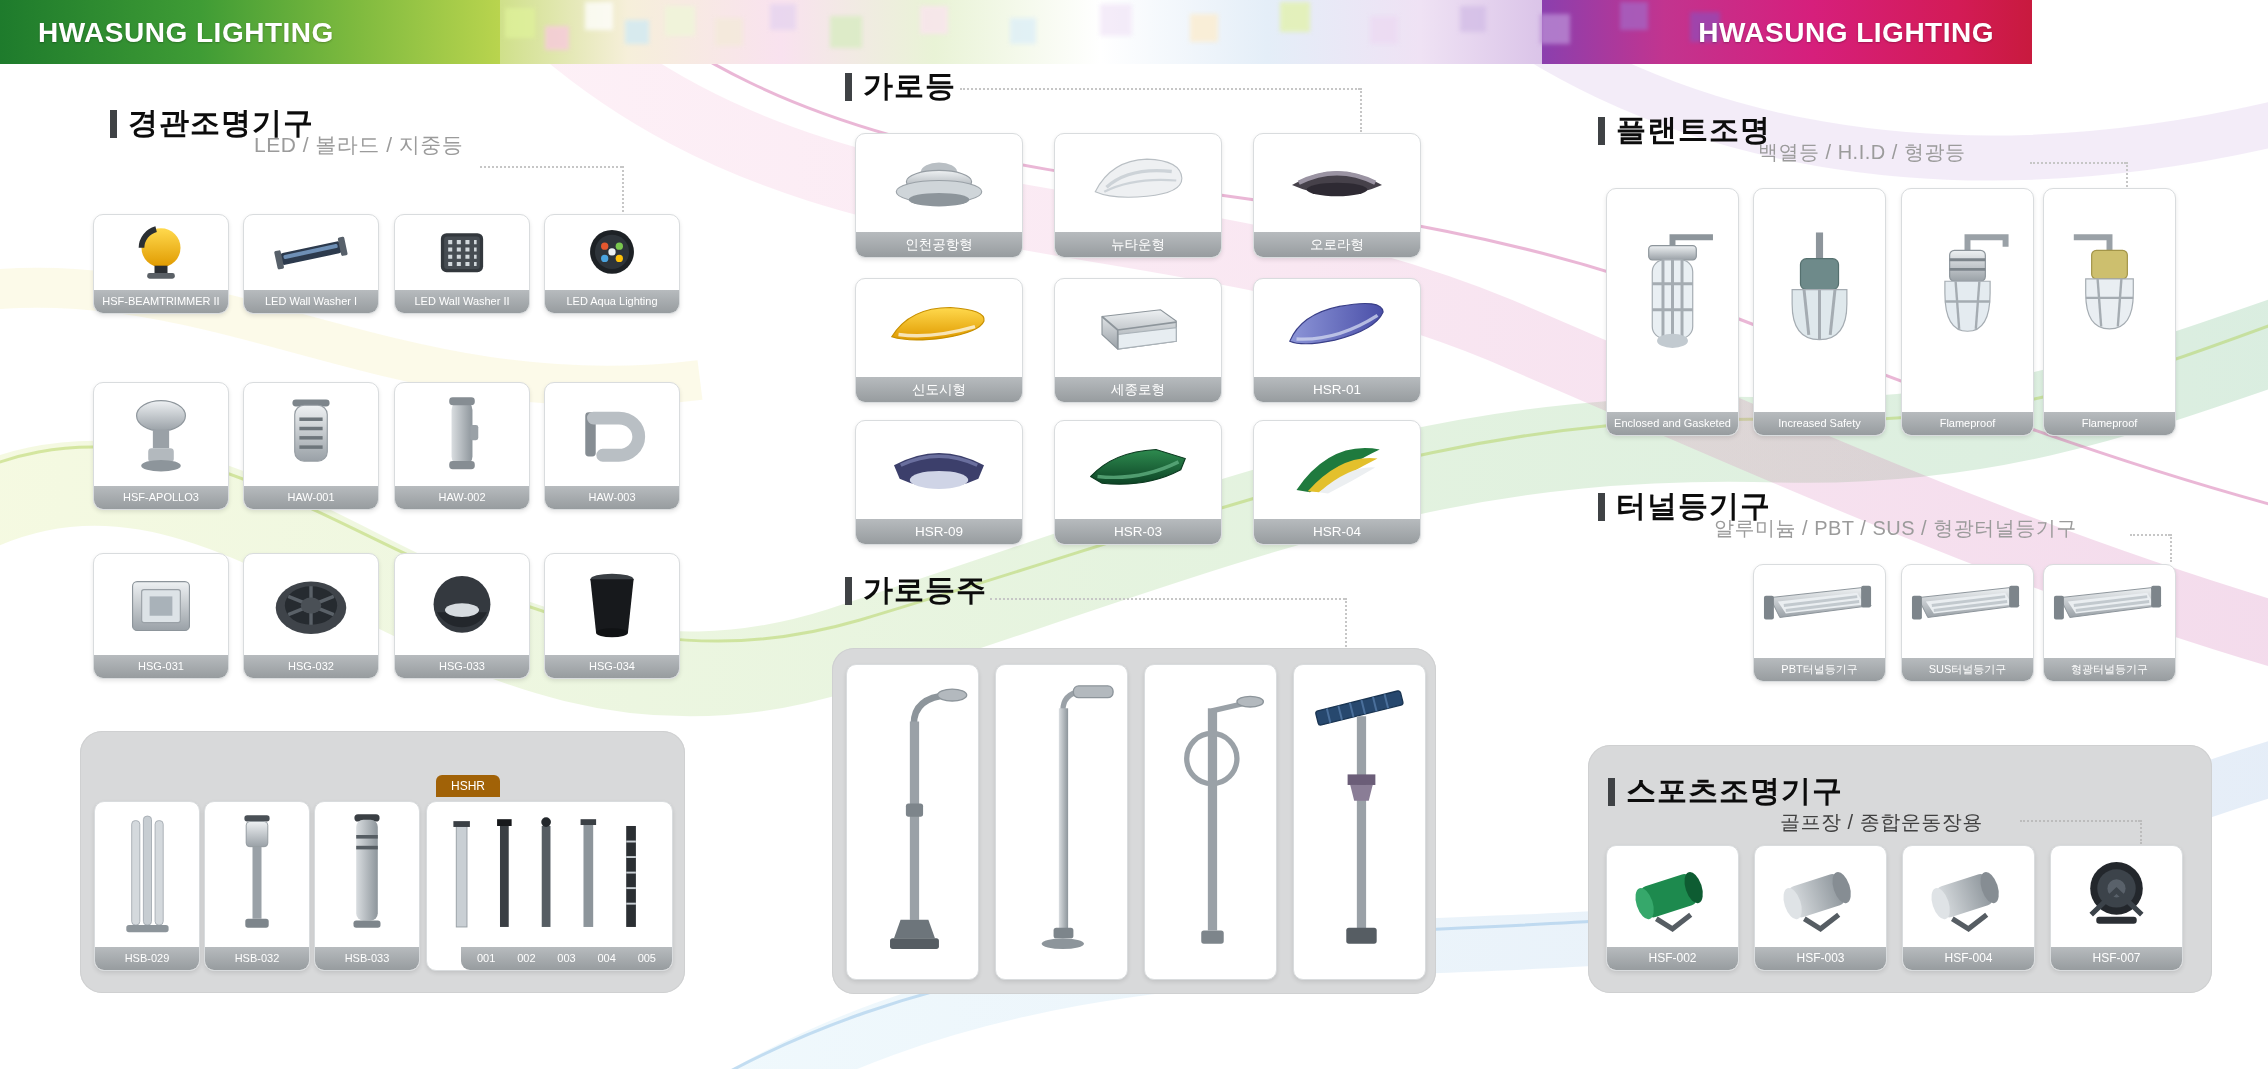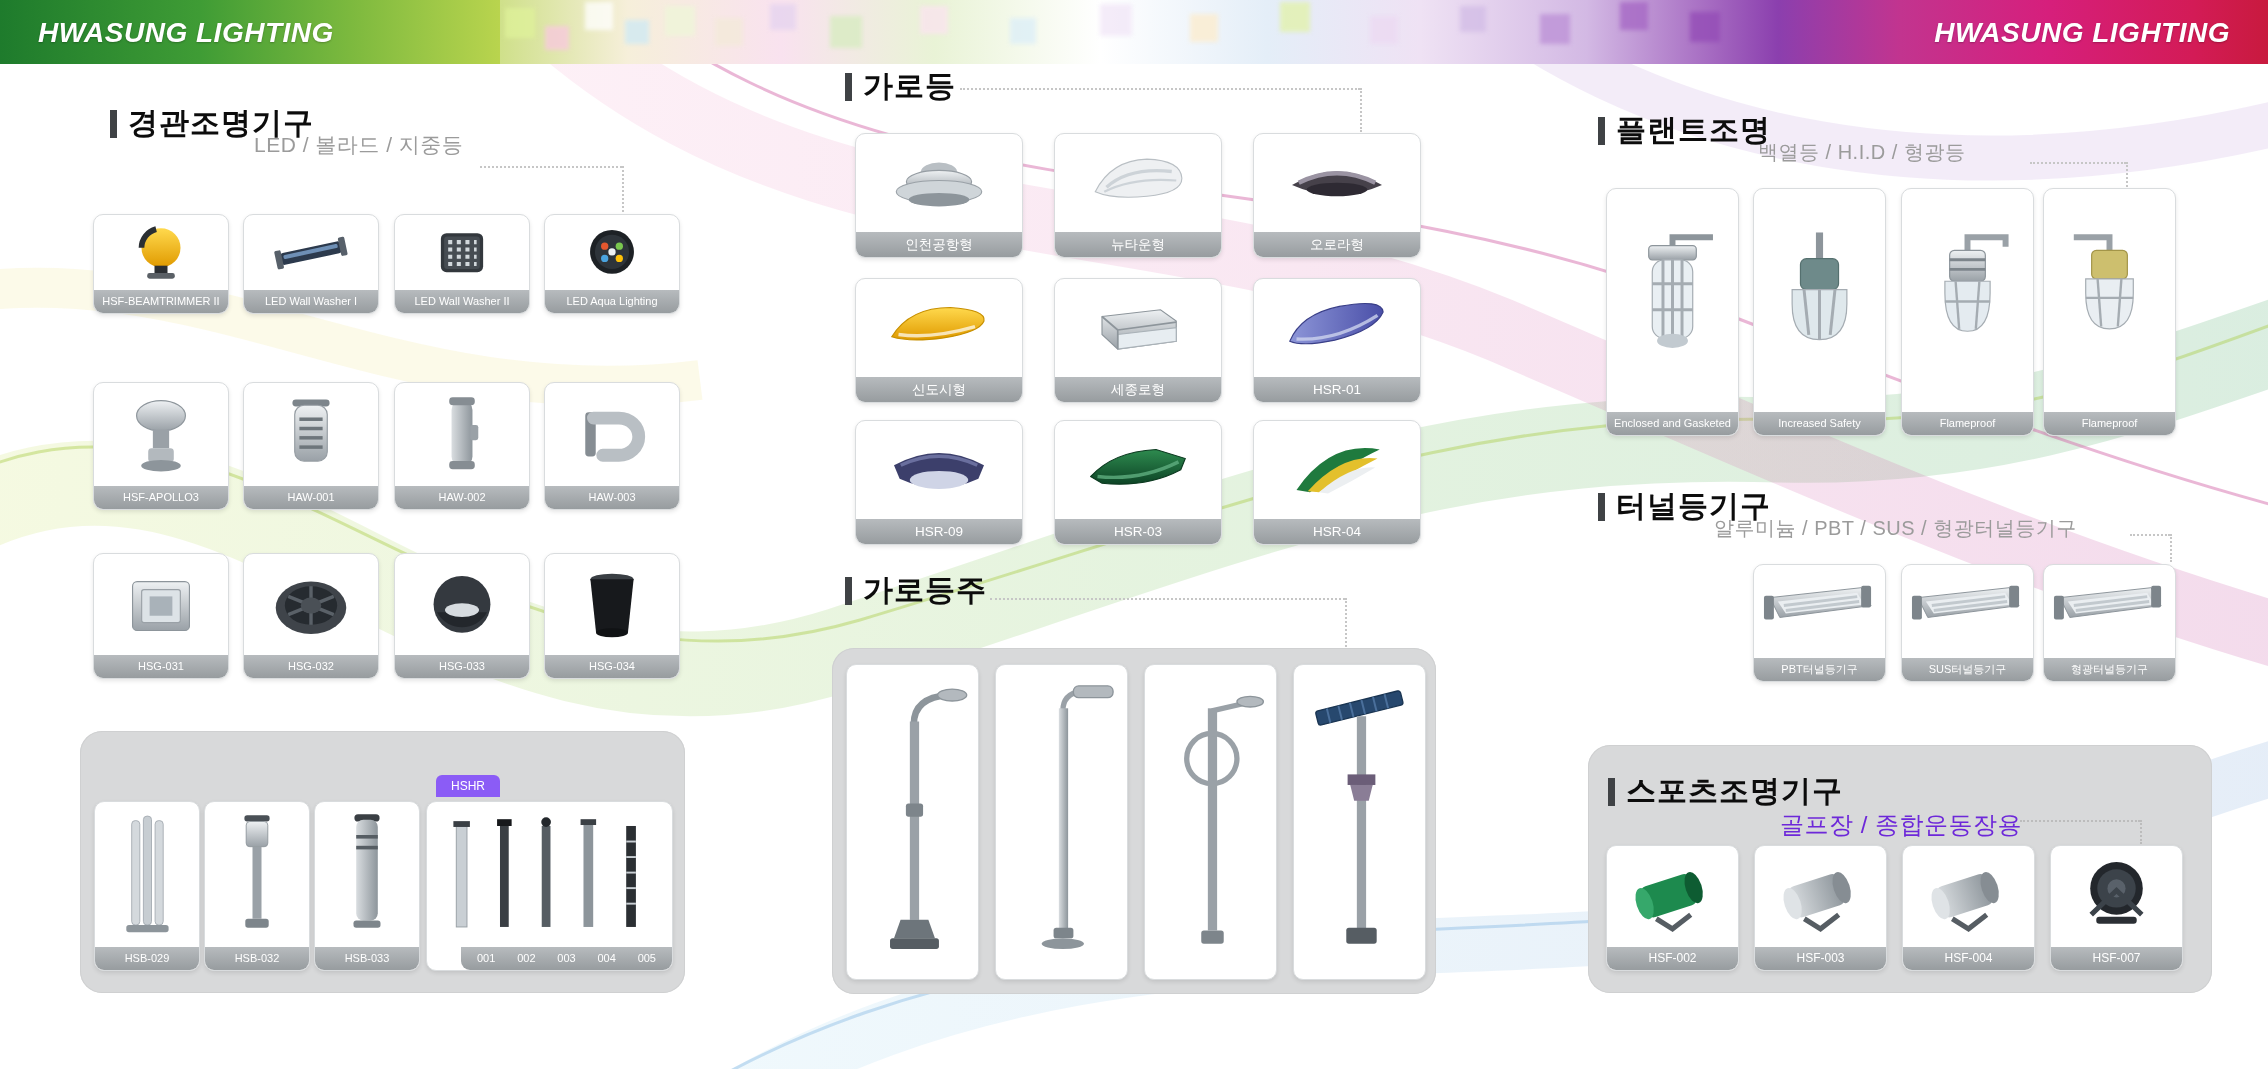--- a/index.html
+++ b/index.html
@@ -2,21 +2,21 @@
 <html><head>
 <meta charset="utf-8">
 <style>
   html,body{margin:0;padding:0;background:#fff;}
   body{font-family:"Liberation Sans","DejaVu Sans",sans-serif;}
   .page{position:relative;width:2268px;height:1069px;background:#fff;overflow:hidden;}
 
   .waves{position:absolute;top:0;left:0;z-index:0;pointer-events:none;}
 
   
-  .topband{position:absolute;top:0;left:0;width:2268px;height:64px;z-index:3;overflow:hidden;font-style:italic;}
+  .topband{position:absolute;top:0;left:0;width:2032px;height:64px;z-index:3;overflow:hidden;}
   .band-left{position:absolute;left:0;top:0;width:500px;height:100%;
     background:linear-gradient(90deg,#1e7b2c 0%,#3f9c35 40%,#7cb93e 70%,#b9d44e 100%);}
   .band-mid{position:absolute;left:500px;top:0;width:1278px;height:100%;
     background:linear-gradient(90deg,#cfe08a 0%,#f6efda 10%,#f9e2ef 22%,#e9f3d6 34%,#ffffff 47%,#e4eef8 60%,#efe2f4 72%,#d3b9e4 85%,#a468c0 95%,#8b3fae 100%);}
   .band-right{position:absolute;right:0;top:0;width:490px;height:100%;
     background:linear-gradient(90deg,#8b3fae 0%,#c2348f 25%,#d61f7c 55%,#d31b56 85%,#c81a3e 100%);}
   .tile{position:absolute;filter:blur(2px);opacity:.75;}
   .brand{position:absolute;top:17px;font-size:28px;font-weight:bold;color:#fff;letter-spacing:.5px;
     text-shadow:0 1px 2px rgba(0,0,0,.25);white-space:nowrap;}
   .brand-l{left:38px;} .brand-r{right:38px;}
@@ -37,21 +37,21 @@
     box-shadow:0 2px 4px rgba(0,0,0,.10);z-index:2;}
   .pimg{position:absolute;left:6px;right:6px;top:6px;bottom:27px;display:flex;align-items:center;justify-content:center;}
   .pimg svg{width:100%;height:100%;}
   .nolabel .pimg{top:8px;bottom:8px;}
   .plabel{position:absolute;left:0;right:0;bottom:0;height:23px;
     background:linear-gradient(180deg,#b7bbbe,#979c9f);border-radius:0 0 9px 9px;
     color:#fff;text-align:center;line-height:23px;font-size:12px;white-space:nowrap;overflow:hidden;}
   .lbl11 .plabel{font-size:11px;}
   .lbl13 .plabel{font-size:13.5px;height:25px;line-height:25px;}
   .hshr-nums{display:flex;justify-content:space-between;padding:0 16px;margin-left:34px;}
-  .hshr-tab{position:absolute;background:#8b5cf6;border-radius:6px 6px 0 0;color:#fff;
+  .hshr-tab{position:absolute;background:#a16207;border-radius:6px 6px 0 0;color:#fff;
     font-size:12px;text-align:center;line-height:22px;z-index:3;}
 </style>
 </head>
 <body>
 
 <svg style="position:absolute;width:0;height:0" aria-hidden="true">
 <defs>
 <linearGradient id="gSilver" x1="0" y1="0" x2="0" y2="1">
         <stop offset="0" stop-color="#eef1f3"></stop>
         <stop offset="1" stop-color="#9aa1a7"></stop>
@@ -757,21 +757,21 @@
         </svg>
       </div>
     <div class="plabel">형광터널등기구</div>
   </div>
 
   <div class="panel" style="left:1588px;top:745px;width:624px;height:248px">
     <div class="sec" style="left:20px;top:26px">
       <span class="secbar"></span>
       <span class="sectitle">스포츠조명기구</span>
     </div>
-    <div class="sub" style="left:192px;top:64px;font-size:24px;color:#6d28d9">골프장 / 종합운동장용</div>
+    <div class="sub" style="left:192px;top:64px;font-size:20px;color:#404040">골프장 / 종합운동장용</div>
     <div class="dot-h" style="left:432px;top:75px;width:120px;border-color:#bcbcbc"></div>
     <div class="dot-v" style="left:552px;top:75px;height:24px;border-color:#bcbcbc"></div>
 
     <div class="card" style="left:18px;top:100px;width:131px;height:124px">
       <div class="pimg">
           <svg>
             <use href="#s-sportgreen"></use>
           </svg>
         </div>
       <div class="plabel">HSF-002</div>

